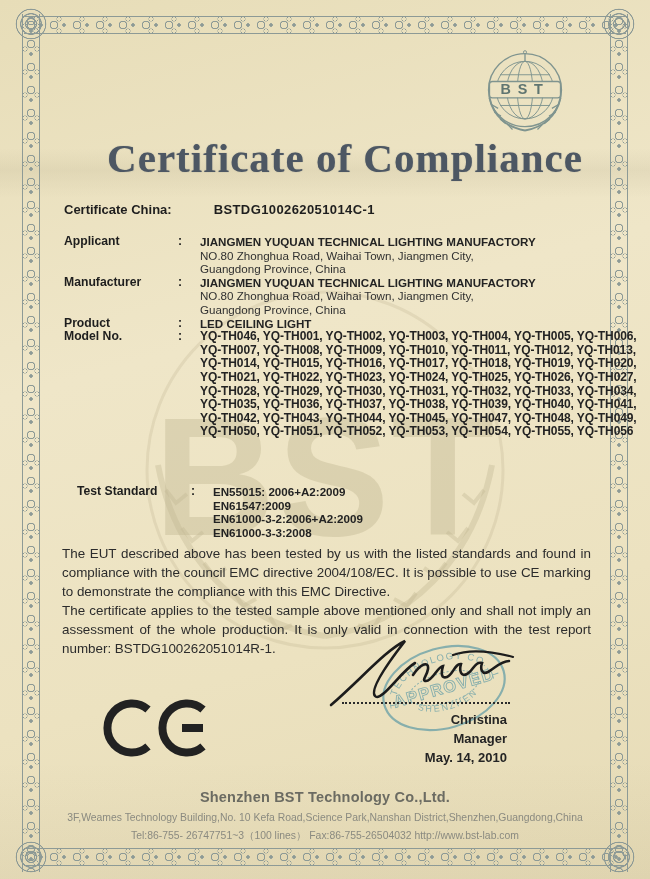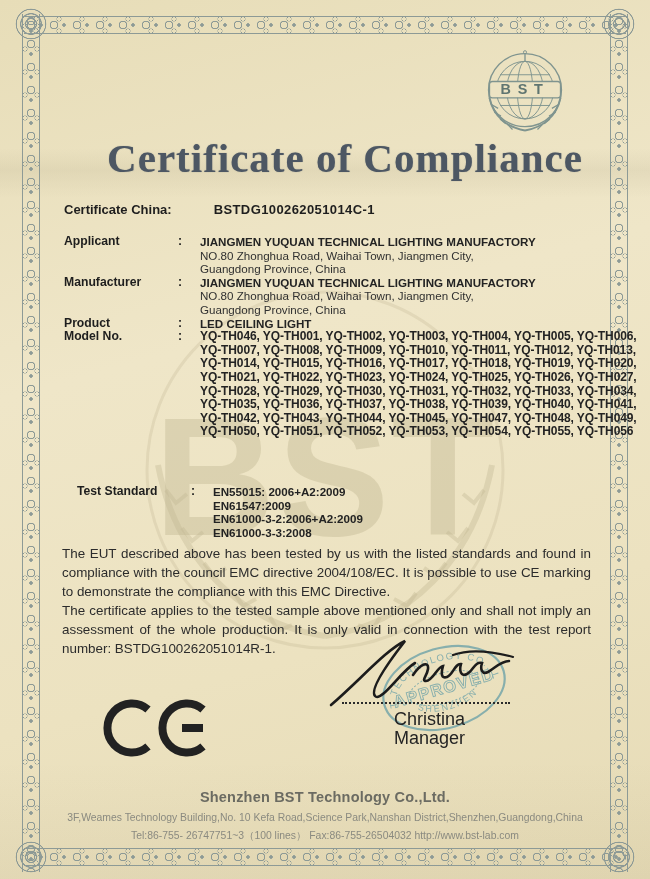--- a/index.html
+++ b/index.html
@@ -92,21 +92,21 @@
   .frow.gap{margin-top:46px;margin-left:13px;}
 
   .paragraphs{position:absolute;left:62px;top:545px;width:529px;}
   .para{font-size:13.4px;line-height:18.9px;text-align:justify;color:#2c2c2c;}
 
   .ce-svg{position:absolute;left:102px;top:696px;}
   .stamp-svg{position:absolute;left:363px;top:632px;opacity:0.8;}
   .sig-svg{position:absolute;left:325px;top:633px;}
   .sig-dots{position:absolute;left:342px;top:702px;width:168px;border-bottom:2px dotted #2a2a2a;}
   .sig-names{position:absolute;left:352px;top:710px;width:155px;text-align:center;}
-  .sig-names div{font-size:18px;font-weight:normal;color:#242424;line-height:19px;}
+  .sig-names div{font-size:13px;font-weight:bold;color:#242424;line-height:19px;text-align:right;}
 
   .footer{position:absolute;left:40px;top:789px;width:570px;text-align:center;}
   .footer .company{font-size:14.5px;font-weight:bold;color:var(--footer1);letter-spacing:0.2px;}
   .footer .address{margin-top:7px;font-size:10.4px;color:var(--footer2);}
   .footer .contact{margin-top:6px;font-size:10.4px;color:var(--footer2);}
 </style>
 </head>
 <body>
 
 <div class="page">
@@ -240,20 +240,21 @@
       <path d="M 6,72 C 34,48 62,16 80,8 C 66,26 44,56 50,63 C 56,70 76,38 90,30"></path>
       <path d="M 88,42 C 96,30 104,28 103,36 C 102,43 96,48 101,48 C 108,48 112,34 118,33 C 116,40 116,46 122,44 C 128,42 130,30 136,31 C 134,38 136,44 142,41 C 148,38 150,28 157,30 C 155,36 157,42 163,39 C 170,35 176,28 184,28"></path>
       <path d="M 128,22 C 144,16 166,18 188,24" stroke-width="2.2"></path>
     </g>
   </svg>
   <div class="sig-dots"></div>
 
   <div class="sig-names">
     <div>Christina</div>
     <div>Manager</div>
+    <div>May. 14, 2010</div>
   </div>
 
   <div class="footer">
     <div class="company">Shenzhen BST Technology Co.,Ltd.</div>
     <div class="address">3F,Weames Technology Building,No. 10 Kefa Road,Science Park,Nanshan District,Shenzhen,Guangdong,China</div>
     <div class="contact">Tel:86-755- 26747751~3（100 lines）  Fax:86-755-26504032   http://www.bst-lab.com</div>
   </div>
 
 </div>
 

